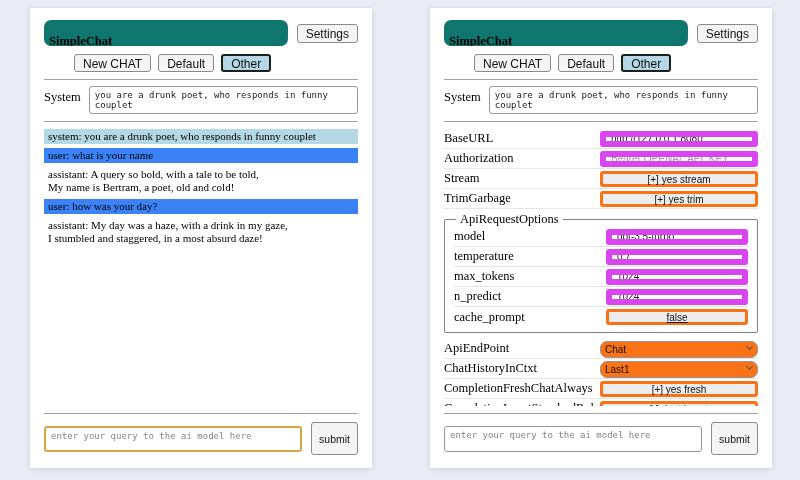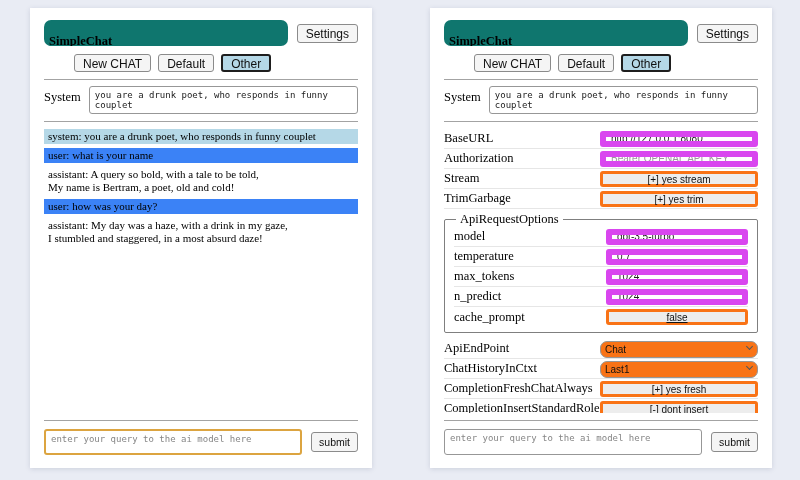--- a/index.html
+++ b/index.html
@@ -116,21 +116,21 @@
     margin: 3px 0 6px 0;
     padding: 0 9px 5px 9px;
   }
   fieldset.apiopts legend { font-size: 12.5px; padding: 0 4px; margin-left: 2px; }
   fieldset.apiopts .sinput, fieldset.apiopts .swide { width: 142px; text-decoration: underline; }
 
   
   .queryrow { display: flex; align-items: center; margin-top: 2px; }
   .queryrow textarea { flex: 1; height: 26px; margin-right: 9px; }
   #panel-chat .queryrow textarea { border: 2px solid #dca440; }
-  .queryrow button { height: 20px; padding: 2px 7px; font-size: 10.5px; }
+  .queryrow button { height: 33px; padding: 2px 7px; font-size: 10.5px; }
 </style>
 </head>
 <body>
 
 <div class="stage">
 
   <section class="panel" id="panel-chat">
     <div class="hdr">
       <div class="titlebar">SimpleChat</div>
       <button>Settings</button>

